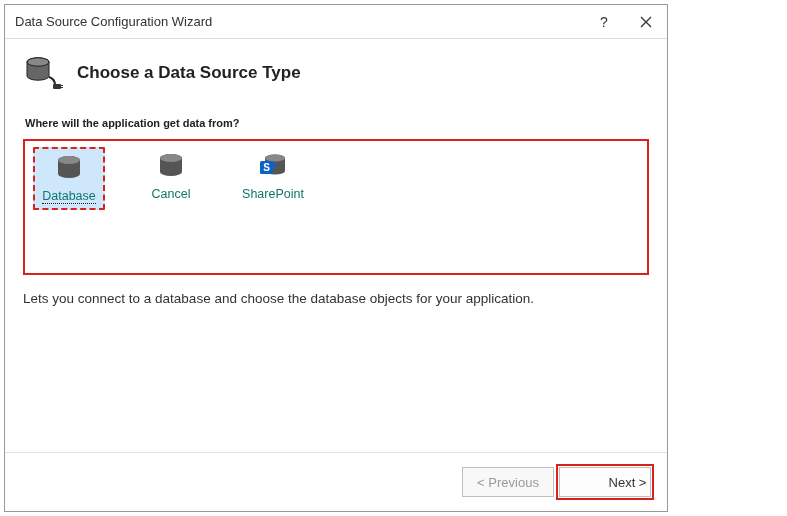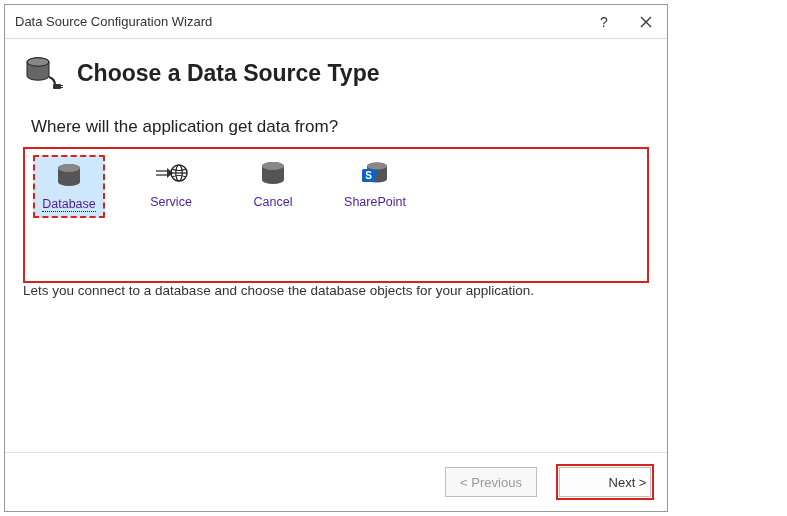--- a/index.html
+++ b/index.html
@@ -52,32 +52,32 @@
   }
   .header .big-icon {
     width: 40px;
     height: 40px;
     display: flex;
     align-items: center;
     justify-content: center;
   }
   .header h1 {
     margin: 0;
-    font-size: 23px;
+    font-size: 17px;
     font-weight: 600;
     color: #222;
   }
   .body {
     flex: 1;
     padding: 0 18px;
   }
   .prompt {
-    font-weight: 400;
-    font-size: 17px;
-    margin: 6px 0 10px 8px;
+    font-weight: 700;
+    font-size: 11px;
+    margin: 6px 0 10px 2px;
   }
   .options-box {
     border: 2px solid #d9221c;
     height: 136px;
     padding: 6px 8px;
     display: flex;
     gap: 30px;
     align-items: flex-start;
   }
   .opt {
@@ -91,42 +91,42 @@
   .opt .opt-icon {
     width: 40px;
     height: 34px;
     display: flex;
     align-items: center;
     justify-content: center;
   }
   .opt .opt-label {
     margin-top: 4px;
     font-size: 12.5px;
-    color: #4c1d95;
+    color: #0f766e;
     text-align: center;
   }
   .opt.selected {
     background: #cfe7fb;
     border: 2px dashed #d9221c;
     border-radius: 1px;
   }
   .opt.selected .opt-label {
     border-bottom: 1px dotted #222;
   }
   .desc {
-    margin-top: 0;
+    margin-top: 16px;
     font-size: 13.5px;
     color: #333;
   }
   .footer {
     border-top: 1px solid #e3e3e3;
     padding: 14px 16px;
     display: flex;
     justify-content: flex-end;
-    gap: 22px;
+    gap: 5px;
     background: #fff;
   }
   .btn {
     min-width: 92px;
     height: 30px;
     border: 1px solid #bfbfbf;
     background: #fdfdfd;
     font-size: 13px;
     color: #333;
     display: flex;
@@ -184,35 +184,20 @@
         <div class="opt-icon">
           <svg width="30" height="30" viewBox="0 0 30 30">
             <ellipse cx="15" cy="7" rx="11" ry="4" fill="#555"></ellipse>
             <path d="M4 7 v14 a11 4 0 0 0 22 0 V7" fill="#555"></path>
             <ellipse cx="15" cy="7" rx="11" ry="4" fill="#888"></ellipse>
           </svg>
         </div>
         <div class="opt-label">Database</div>
       </div>
 
-      <div class="opt">
-        <div class="opt-icon">
-          <svg width="34" height="30" viewBox="0 0 34 30">
-            <line x1="2" y1="12" x2="13" y2="12" stroke="#333" stroke-width="1.3"></line>
-            <line x1="2" y1="16" x2="13" y2="16" stroke="#333" stroke-width="1.3"></line>
-            <polygon points="13,9 19,14 13,19" fill="#333"></polygon>
-            <circle cx="25" cy="14" r="8" fill="none" stroke="#222" stroke-width="1.4"></circle>
-            <ellipse cx="25" cy="14" rx="3.2" ry="8" fill="none" stroke="#222" stroke-width="1.2"></ellipse>
-            <line x1="17" y1="14" x2="33" y2="14" stroke="#222" stroke-width="1.2"></line>
-            <path d="M18 10 q7 3 14 0" fill="none" stroke="#222" stroke-width="1.1"></path>
-            <path d="M18 18 q7 -3 14 0" fill="none" stroke="#222" stroke-width="1.1"></path>
-          </svg>
-        </div>
-        <div class="opt-label">Service</div>
-      </div>
 
       <div class="opt">
         <div class="opt-icon">
           <svg width="30" height="30" viewBox="0 0 30 30">
             <ellipse cx="15" cy="7" rx="11" ry="4" fill="#555"></ellipse>
             <path d="M4 7 v14 a11 4 0 0 0 22 0 V7" fill="#555"></path>
             <ellipse cx="15" cy="7" rx="11" ry="4" fill="#888"></ellipse>
           </svg>
         </div>
         <div class="opt-label">Cancel</div>

